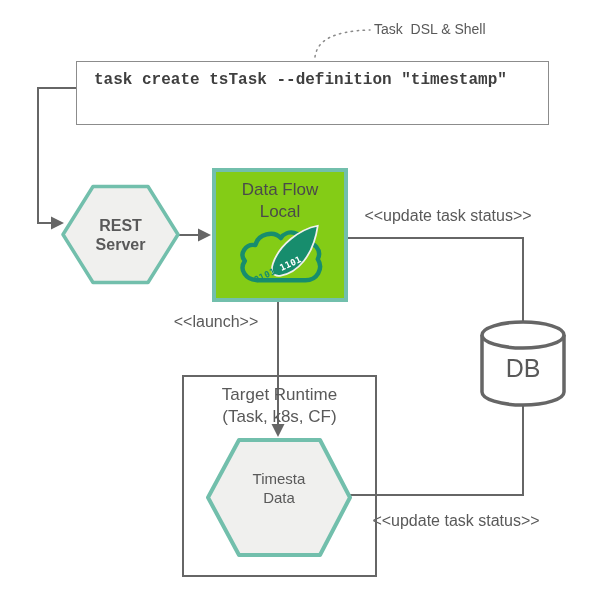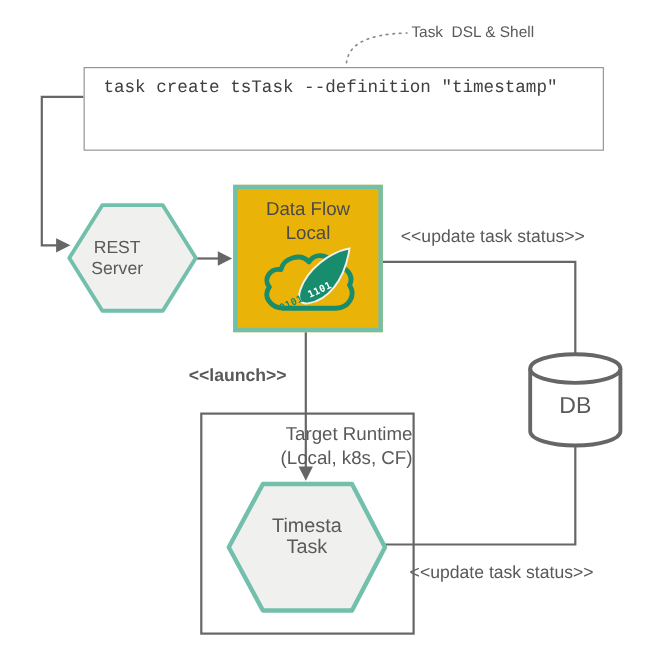--- a/index.html
+++ b/index.html
@@ -25,85 +25,86 @@
     white-space: nowrap;
   }
   #task-dsl-label {
     left: 374px; top: 21px;
     font-size: 14px;
     color: #595959;
     white-space: pre;
   }
   #code-box {
     left: 76px; top: 61px;
-    width: 473px; height: 76px;
+    width: 473px; height: 64px;
     box-sizing: border-box;
     background: #ffffff;
     border: 1px solid #8c8c8c;
     padding: 7px 0 0 17px;
+    font-weight: bold;
   }
   .code-line {
     font-family: "Liberation Mono", monospace;
     font-size: 16px;
     line-height: 23px;
     color: #3f3f3f;
     white-space: pre;
   }
   #rest-client-label {
-    left: 49px; top: 216px; width: 115px;
+    left: 63px; top: 216px; width: 115px; font-weight: bold;
   }
   #dfs-box {
     left: 212px; top: 168px;
     width: 136px; height: 134px;
     box-sizing: border-box;
-    background: #eab308;
+    background: #84cc16;
     border: 4px solid #72bfac;
   }
   #dfs-title {
     margin-top: 7px;
     text-align: center;
     font-size: 17px;
     line-height: 22px;
     color: #4a4a4a;
   }
   #dfs-logo {
     position: absolute;
     left: 17px; top: 52px;
     width: 94px; height: 72px;
   }
   #update-status-top-label {
     left: 348px; top: 206px; width: 200px;
   }
   #launch-label {
-    left: 162px; top: 332px; width: 108px; font-weight: bold;
+    left: 162px; top: 312px; width: 108px;
   }
   #target-box {
     left: 182px; top: 375px;
     width: 195px; height: 202px;
     box-sizing: border-box;
     background: transparent;
     border: 2px solid #666666;
   }
   #target-title {
     margin-top: 7px;
-    text-align: right;
+    text-align: center;
     font-size: 17px;
     line-height: 22px;
     color: #595959;
   }
   #timestamp-label {
     left: 208px; top: 469px; width: 142px;
-    font-size: 18px;
+    font-size: 15px;
   }
   #update-status-bottom-label {
     left: 356px; top: 511px; width: 200px;
   }
   #db-label {
     left: 493px; top: 359px; width: 60px;
-    font-size: 21px;
+    font-size: 25px;
     color: #595959;
   }
 </style>
 </head>
 <body>
 
 <div id="canvas">
 
   <svg id="connector-layer" viewBox="0 0 609 590" xmlns="http://www.w3.org/2000/svg">
 
@@ -158,24 +159,24 @@
     </svg>
   </div>
 
   <div class="abs label" id="update-status-top-label">&lt;&lt;update task status&gt;&gt;</div>
   <div class="abs label" id="launch-label">&lt;&lt;launch&gt;&gt;</div>
   <div class="abs label" id="update-status-bottom-label">&lt;&lt;update task status&gt;&gt;</div>
 
   <div class="abs" id="target-box">
     <div id="target-title">
       <div>Target Runtime</div>
-      <div>(Local, k8s, CF)</div>
+      <div>(Task, k8s, CF)</div>
     </div>
   </div>
 
   <div class="abs label" id="timestamp-label">
     <div>Timesta</div>
-    <div>Task</div>
+    <div>Data</div>
   </div>
 
   <div class="abs label" id="db-label">DB</div>
 
 </div>
 
 </body></html>

